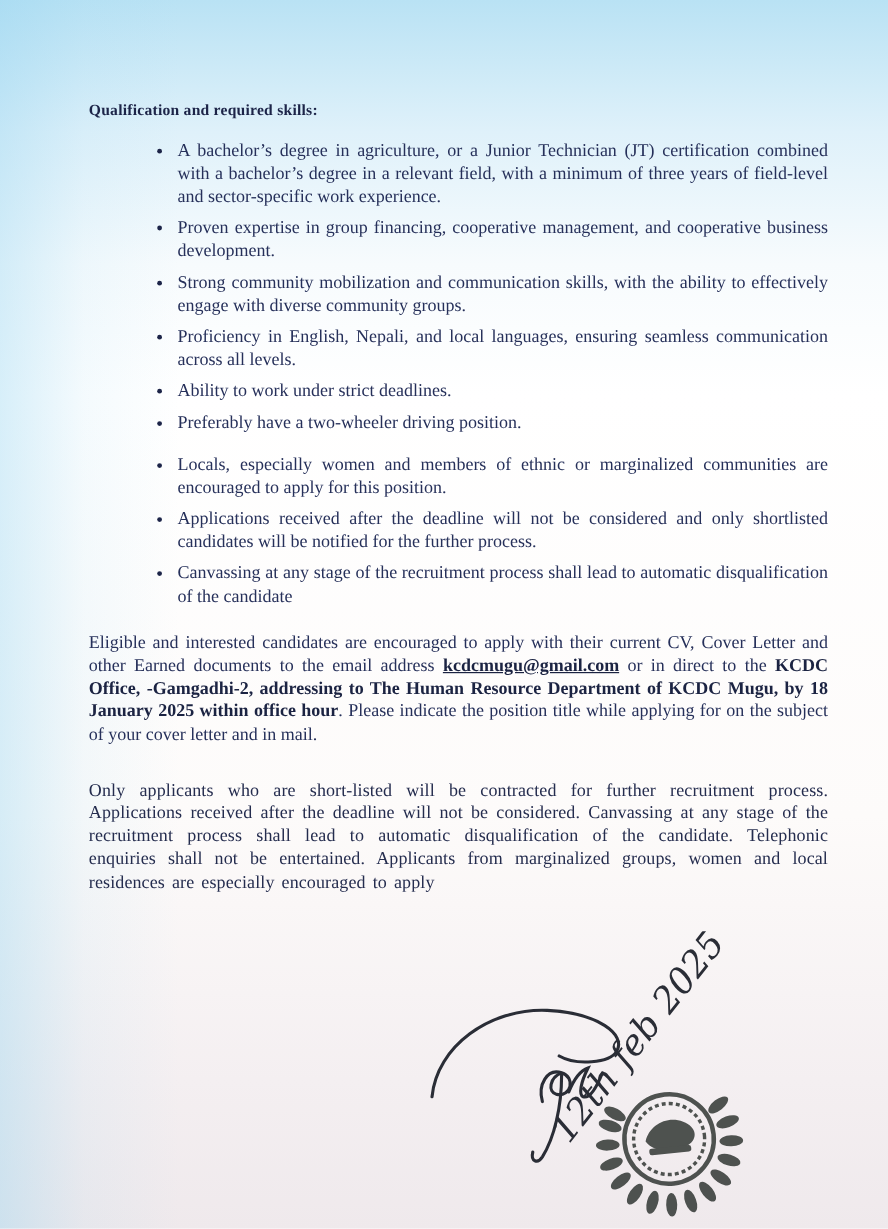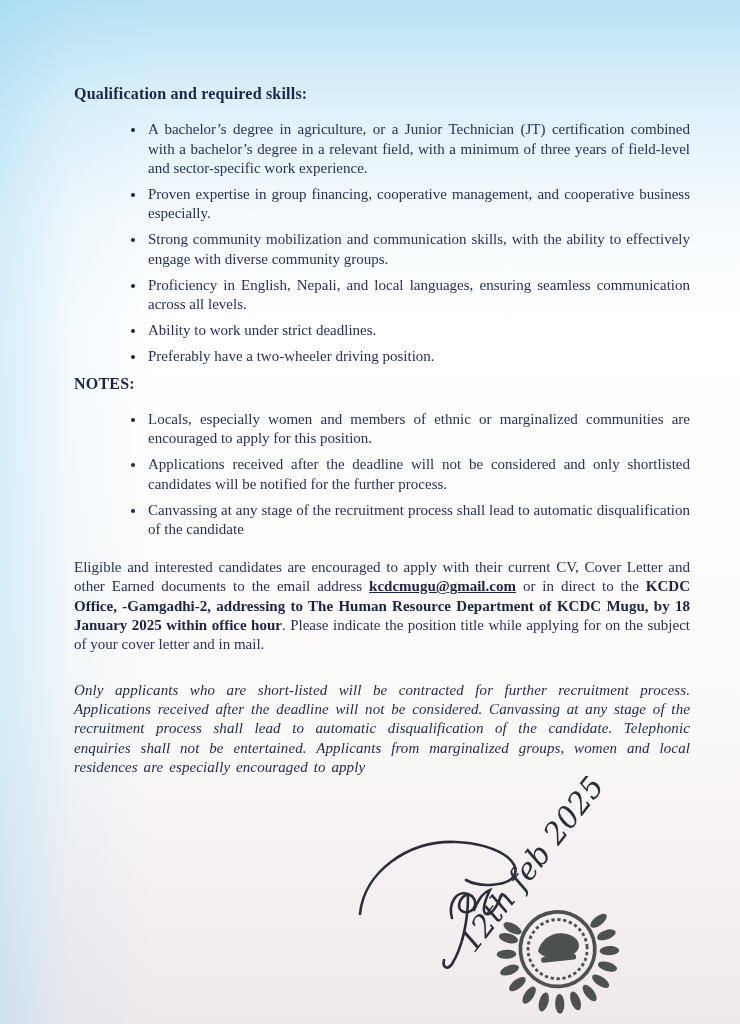--- a/index.html
+++ b/index.html
@@ -12,21 +12,21 @@
     background:
       linear-gradient(to right, rgba(150,212,240,0.38), rgba(150,212,240,0.10) 70px, rgba(150,212,240,0) 150px),
       linear-gradient(to bottom, #b9e2f4 0px, #dff1fa 110px, #f7fbfd 220px, #ffffff 330px, #fdfbfa 680px, #f4eff1 900px, #efe9ec 1024px);
   }
   .content{
     position:absolute;
     left:74px; top:84px; width:616px;
     font-size:15px; line-height:1.28;
   }
   h3.sec{
-    margin:0; font-size:16px; font-weight:bold; color:#1c2448;
+    margin:0; font-size:13px; font-weight:bold; color:#1c2448;
     letter-spacing:0.2px;
   }
   ul.doc-list{
     margin:16px 0 0 0;
     padding-left:72px;
     text-align:justify;
   }
   ul.doc-list li{
     margin-bottom:7px;
     padding-left:2px;
@@ -36,21 +36,20 @@
     margin:19px 0 16px 0;
     text-align:justify;
   }
   .para b{ color:#1b2342; }
   .email-link{
     font-weight:bold; color:#1b2342; text-decoration:underline;
     cursor:pointer;
   }
   .disclaimer{
     margin-top:27px;
-    font-style:italic;
     text-align:justify;
     color:#242c4e;
     letter-spacing:0.1px;
     word-spacing:2px;
   }
   .sig-zone{
     position:absolute; left:356px; top:776px; width:300px; height:210px;
   }
   .stamp{
     position:absolute; left:492px; top:890px; width:132px; height:126px;
@@ -62,28 +61,27 @@
 </head>
 <body>
 
 <div class="page">
   <div class="content">
 
     <h3 class="sec">Qualification and required skills:</h3>
 
     <ul class="doc-list">
       <li>A bachelor’s degree in agriculture, or a Junior Technician (JT) certification combined with a bachelor’s degree in a relevant field, with a minimum of three years of field-level and sector-specific work experience.</li>
-      <li>Proven expertise in group financing, cooperative management, and cooperative business especially.</li>
+      <li>Proven expertise in group financing, cooperative management, and cooperative business development.</li>
       <li>Strong community mobilization and communication skills, with the ability to effectively engage with diverse community groups.</li>
       <li>Proficiency in English, Nepali, and local languages, ensuring seamless communication across all levels.</li>
       <li>Ability to work under strict deadlines.</li>
       <li>Preferably have a two-wheeler driving position.</li>
     </ul>
 
-    <h3 class="sec notes-gap">NOTES:</h3>
 
     <ul class="doc-list">
       <li>Locals, especially women and members of ethnic or marginalized communities are encouraged to apply for this position.</li>
       <li>Applications received after the deadline will not be considered and only shortlisted candidates will be notified for the further process.</li>
       <li>Canvassing at any stage of the recruitment process shall lead to automatic disqualification of the candidate</li>
     </ul>
 
     <p class="para"><span>Eligible and interested candidates are encouraged to apply with their current CV, Cover Letter and other Earned documents to the email address </span><a class="email-link">kcdcmugu@gmail.com</a><span> or in direct to the </span><b>KCDC Office, -Gamgadhi-2, addressing to The Human Resource Department of KCDC Mugu, by 18 January 2025 within office hour</b><span>. Please indicate the position title while applying for on the subject of your cover letter and in mail.</span></p>
 
     <p class="disclaimer">Only applicants who are short-listed will be contracted for further recruitment process. Applications received after the deadline will not be considered. Canvassing at any stage of the recruitment process shall lead to automatic disqualification of the candidate. Telephonic enquiries shall not be entertained. Applicants from marginalized groups, women and local residences are especially encouraged to apply</p>

